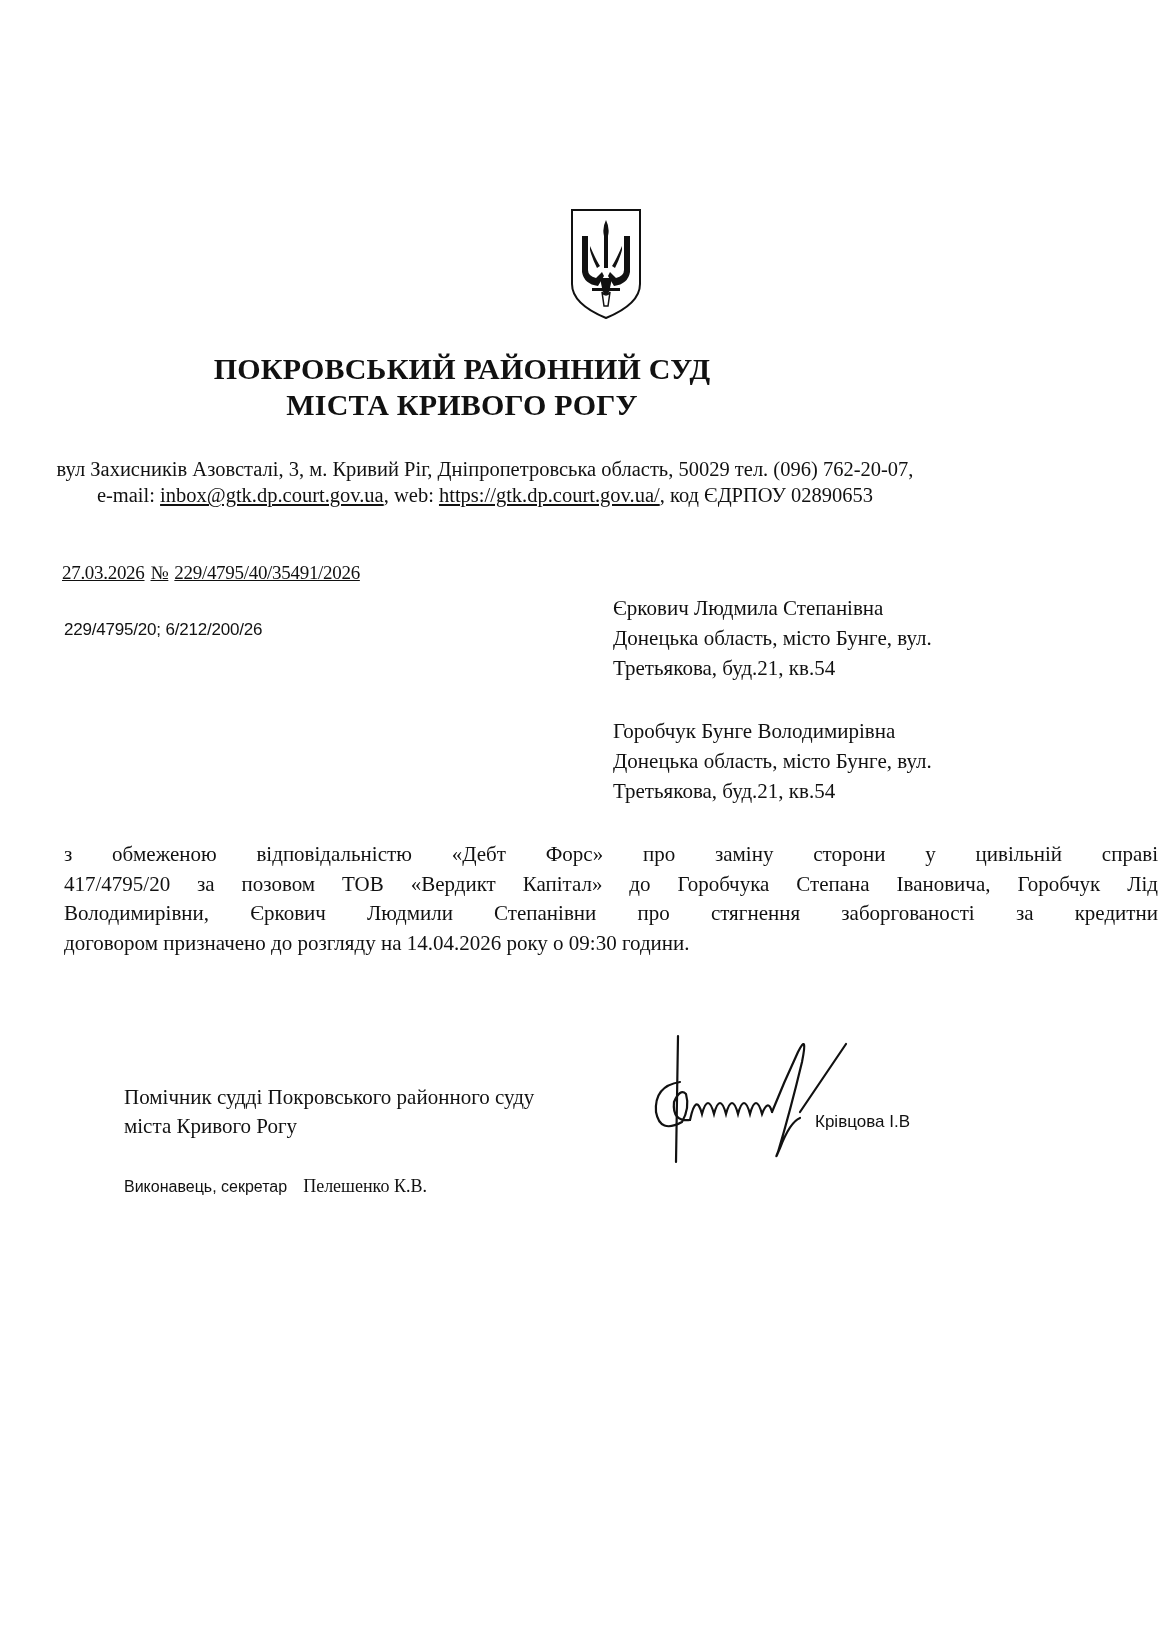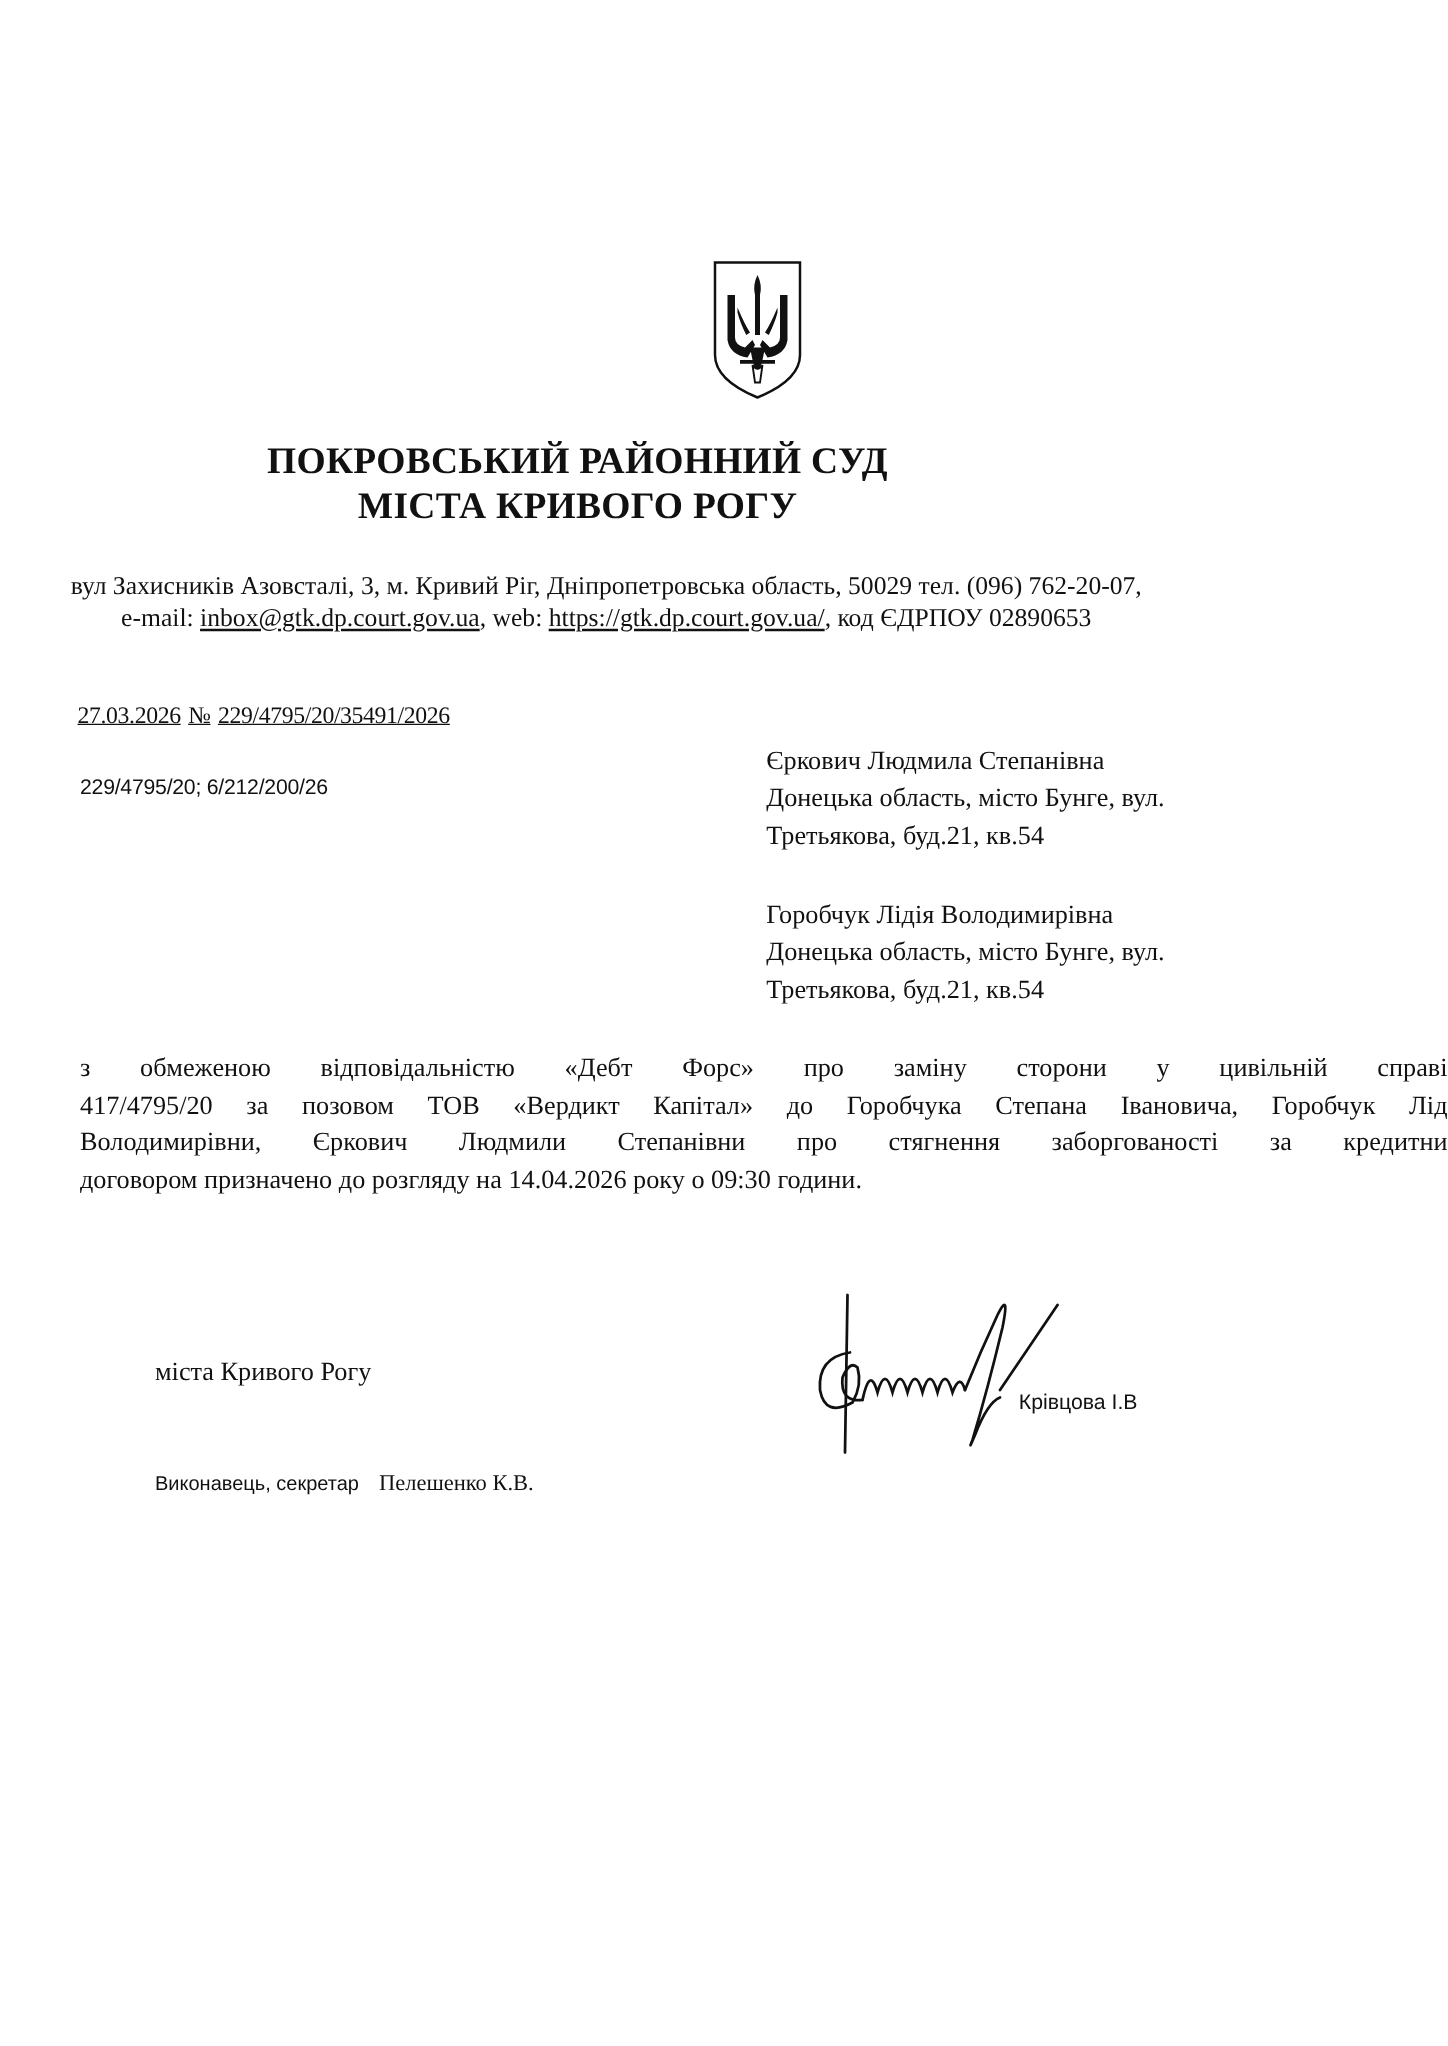--- a/index.html
+++ b/index.html
@@ -53,45 +53,46 @@
 
 <div id="title1" class="abs title">ПОКРОВСЬКИЙ РАЙОННИЙ СУД</div>
 <div id="title2" class="abs title">МІСТА КРИВОГО РОГУ</div>
 
 <div id="addr1" class="abs addr">вул  Захисників Азовсталі, 3, м. Кривий Ріг,  Дніпропетровська область, 50029 тел. (096) 762-20-07,</div>
 <div id="addr2" class="abs addr">
   <span>e-mail: </span><span class="u">inbox@gtk.dp.court.gov.ua</span><span>,  web: </span><span class="u">https://gtk.dp.court.gov.ua/</span><span>, код ЄДРПОУ 02890653</span>
 </div>
 
 <div id="outref" class="abs">
-  <span>27.03.2026</span><span class="no">№</span><span>229/4795/20/35491/2026</span>
+  <span>27.03.2026</span><span class="no">№</span><span>229/4795/40/35491/2026</span>
 </div>
 
 <div id="caseref" class="abs">229/4795/20; 6/212/200/26</div>
 
 <div id="rcp1" class="abs rcp">
   <div>Єркович Людмила Степанівна</div>
   <div>Донецька область, місто Бунге, вул.</div>
   <div>Третьякова, буд.21, кв.54</div>
 </div>
 
 <div id="rcp2" class="abs rcp">
-  <div>Горобчук Лідія Володимирівна</div>
+  <div>Горобчук Бунге Володимирівна</div>
   <div>Донецька область, місто Бунге, вул.</div>
   <div>Третьякова, буд.21, кв.54</div>
 </div>
 
 <div id="body" class="abs">
   <span class="ln">з обмеженою відповідальністю «Дебт Форс» про заміну сторони у цивільній справі</span>
   <span class="ln">417/4795/20 за позовом ТОВ «Вердикт Капітал» до Горобчука Степана Івановича, Горобчук Лід</span>
   <span class="ln">Володимирівни, Єркович Людмили Степанівни про стягнення заборгованості за кредитни</span>
   <span class="ln last">договором призначено до розгляду на 14.04.2026 року о 09:30 години.</span>
 </div>
 
 <div id="sig-role" class="abs">
+  <div>Помічник судді Покровського районного суду</div>
   <div>міста Кривого Рогу</div>
 </div>
 
 <div id="signature" class="abs">
   <svg width="230" height="145" viewBox="0 0 230 145" fill="none" stroke="#111" stroke-width="2.2" stroke-linecap="round">
     <path d="M28 14 L26 140"></path>
     <path d="M30 60 Q4 64 6 90 Q10 112 32 100 Q40 86 36 72 Q30 66 24 80 Q22 100 40 98"></path>
     <path d="M40 98 Q46 70 52 92 Q58 70 64 92 Q70 70 76 92 Q82 70 88 92 Q94 70 100 92 Q106 70 112 92 Q118 76 122 90"></path>
     <path d="M122 90 Q134 60 148 30 Q158 10 152 40 Q140 90 128 130 Q124 140 130 126 Q140 100 150 96"></path>
     <path d="M150 90 L196 22"></path>

